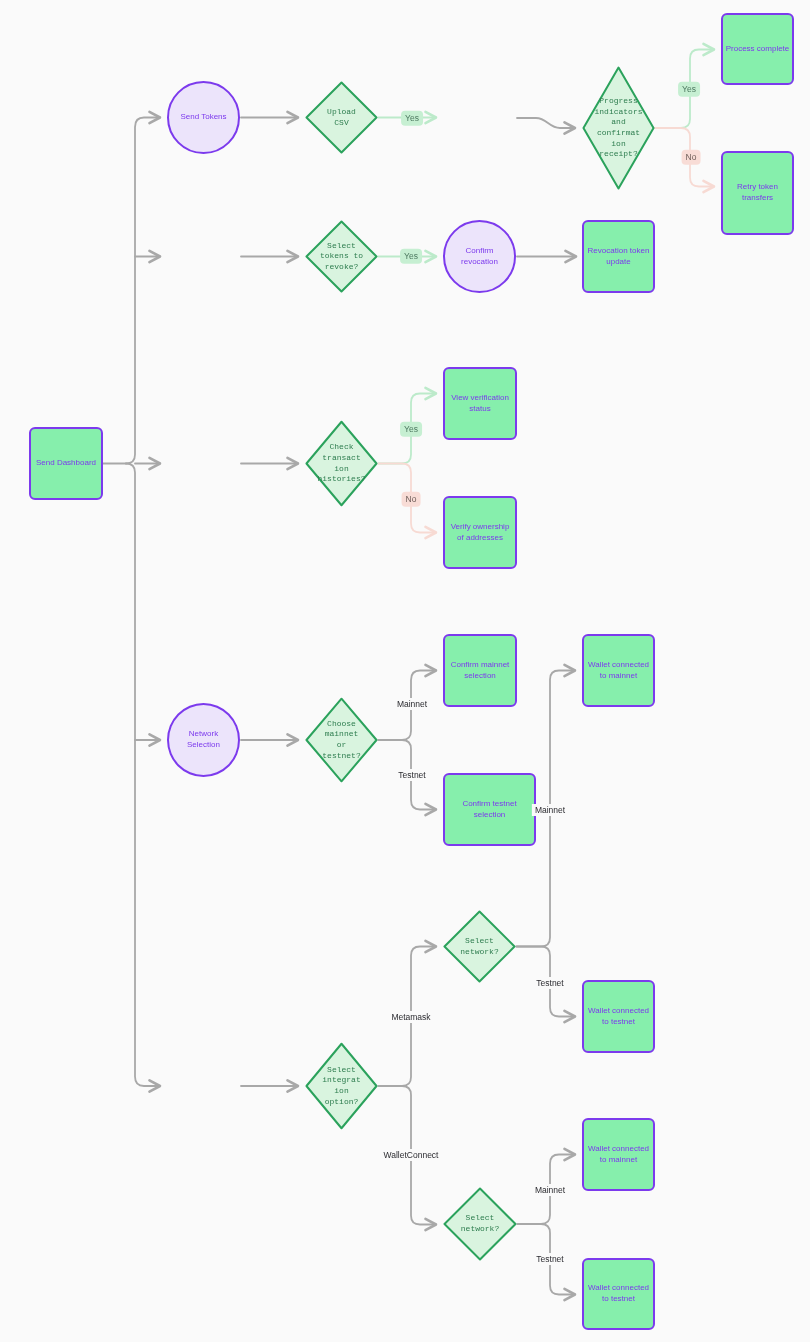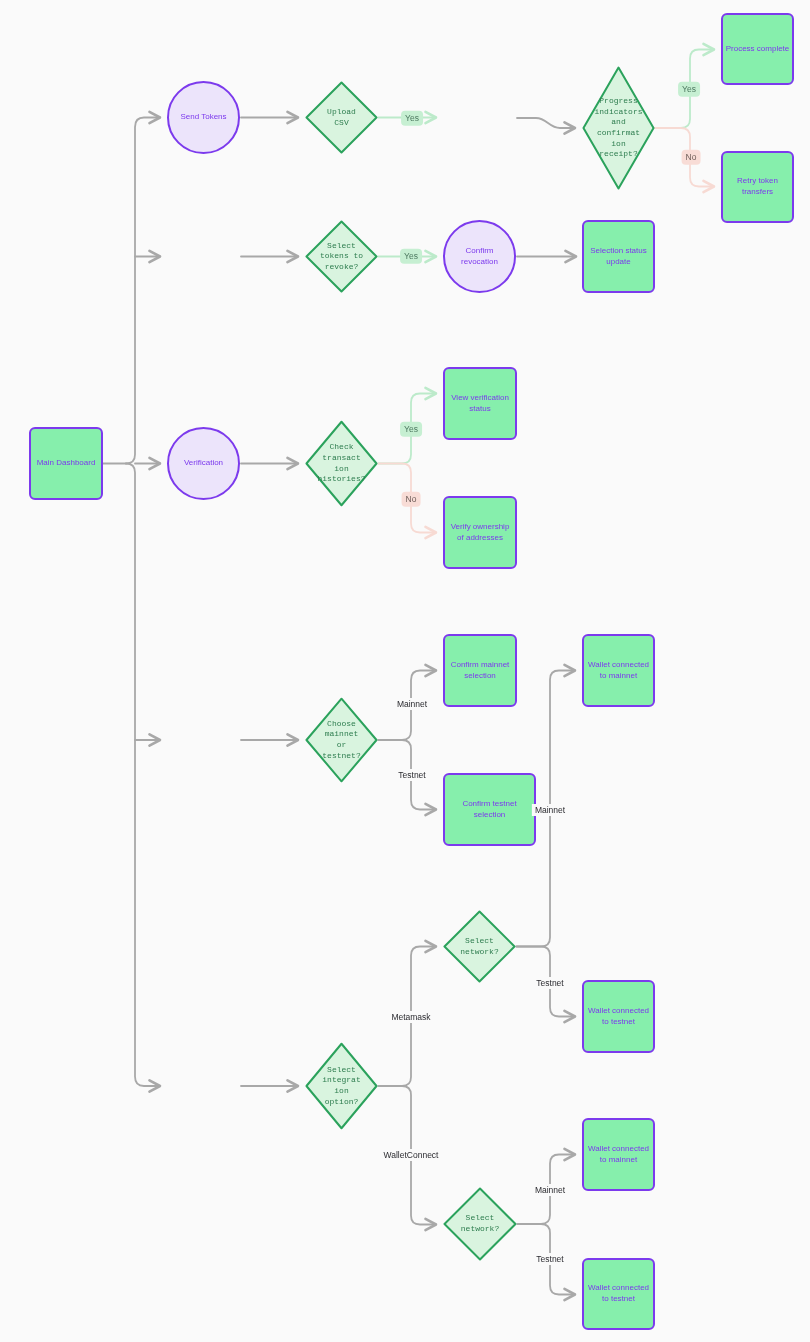--- a/index.html
+++ b/index.html
@@ -84,21 +84,21 @@
       <path class="e-green" marker-end="url(#ar-green)" d="M378.5 463.5 H402 Q411 463.5 411 454.5 V402.5 Q411 393.5 420 393.5 H436"></path>
     </g>
 
     <g>
       <path class="e-pink" marker-end="url(#ar-pink)" d="M655 128 H681 Q690 128 690 137 V177.5 Q690 186.5 699 186.5 H714"></path>
       <path class="e-pink" marker-end="url(#ar-pink)" d="M378.5 463.5 H402 Q411 463.5 411 472.5 V523.5 Q411 532.5 420 532.5 H436"></path>
     </g>
   </svg>
 
   <div class="node rect" style="left:29px;top:427px;width:74px;height:73px">
-    <span class="lbl lbl-purple">Main Dashboard</span>
+    <span class="lbl lbl-purple">Send Dashboard</span>
   </div>
 
   <div class="node circle" style="left:167px;top:81px;width:73px;height:73px">
     <span class="lbl lbl-purple">Send Tokens</span>
   </div>
   <div class="node diamond" style="left:305px;top:81px;width:73px;height:73px">
     <svg class="dshape" viewBox="0 0 100 100" preserveAspectRatio="none">
         <polygon points="50,2 98,50 50,98 2,50"></polygon>
       </svg>
     <span class="lbl lbl-green">Upload
@@ -111,63 +111,64 @@
     <span class="lbl lbl-green">Progress
 indicators
 and
 confirmat
 ion
 receipt?</span>
   </div>
   <div class="node rect" style="left:721px;top:13px;width:73px;height:72px">
     <span class="lbl lbl-purple">Process complete</span>
   </div>
-  <div class="node rect" style="left:721px;top:151px;width:73px;height:72px">
+  <div class="node rect" style="left:721px;top:151px;width:73px;height:84px">
     <span class="lbl lbl-purple">Retry token
 transfers</span>
   </div>
 
   <div class="node diamond" style="left:305px;top:220px;width:73px;height:73px">
     <svg class="dshape" viewBox="0 0 100 100" preserveAspectRatio="none">
         <polygon points="50,2 98,50 50,98 2,50"></polygon>
       </svg>
     <span class="lbl lbl-green">Select
 tokens to
 revoke?</span>
   </div>
   <div class="node circle" style="left:443px;top:220px;width:73px;height:73px">
     <span class="lbl lbl-purple">Confirm
 revocation</span>
   </div>
   <div class="node rect" style="left:582px;top:220px;width:73px;height:73px">
-    <span class="lbl lbl-purple">Selection status
+    <span class="lbl lbl-purple">Revocation token
 update</span>
   </div>
 
-  <div class="node circle" style="left:167px;top:427px;width:73px;height:73px">
-    <span class="lbl lbl-purple">Verification</span>
-  </div>
   <div class="node diamond" style="left:305px;top:420px;width:73px;height:87px">
     <svg class="dshape" viewBox="0 0 100 100" preserveAspectRatio="none">
         <polygon points="50,2 98,50 50,98 2,50"></polygon>
       </svg>
     <span class="lbl lbl-green">Check
 transact
 ion
 histories?</span>
   </div>
   <div class="node rect" style="left:443px;top:367px;width:74px;height:73px">
     <span class="lbl lbl-purple">View verification
 status</span>
   </div>
   <div class="node rect" style="left:443px;top:496px;width:74px;height:73px">
     <span class="lbl lbl-purple">Verify ownership
 of addresses</span>
   </div>
 
+  <div class="node circle" style="left:167px;top:703px;width:73px;height:74px">
+    <span class="lbl lbl-purple">Network
+Selection</span>
+  </div>
   <div class="node diamond" style="left:305px;top:697px;width:73px;height:86px">
     <svg class="dshape" viewBox="0 0 100 100" preserveAspectRatio="none">
         <polygon points="50,2 98,50 50,98 2,50"></polygon>
       </svg>
     <span class="lbl lbl-green">Choose
 mainnet
 or
 testnet?</span>
   </div>
   <div class="node rect" style="left:443px;top:634px;width:74px;height:73px">

